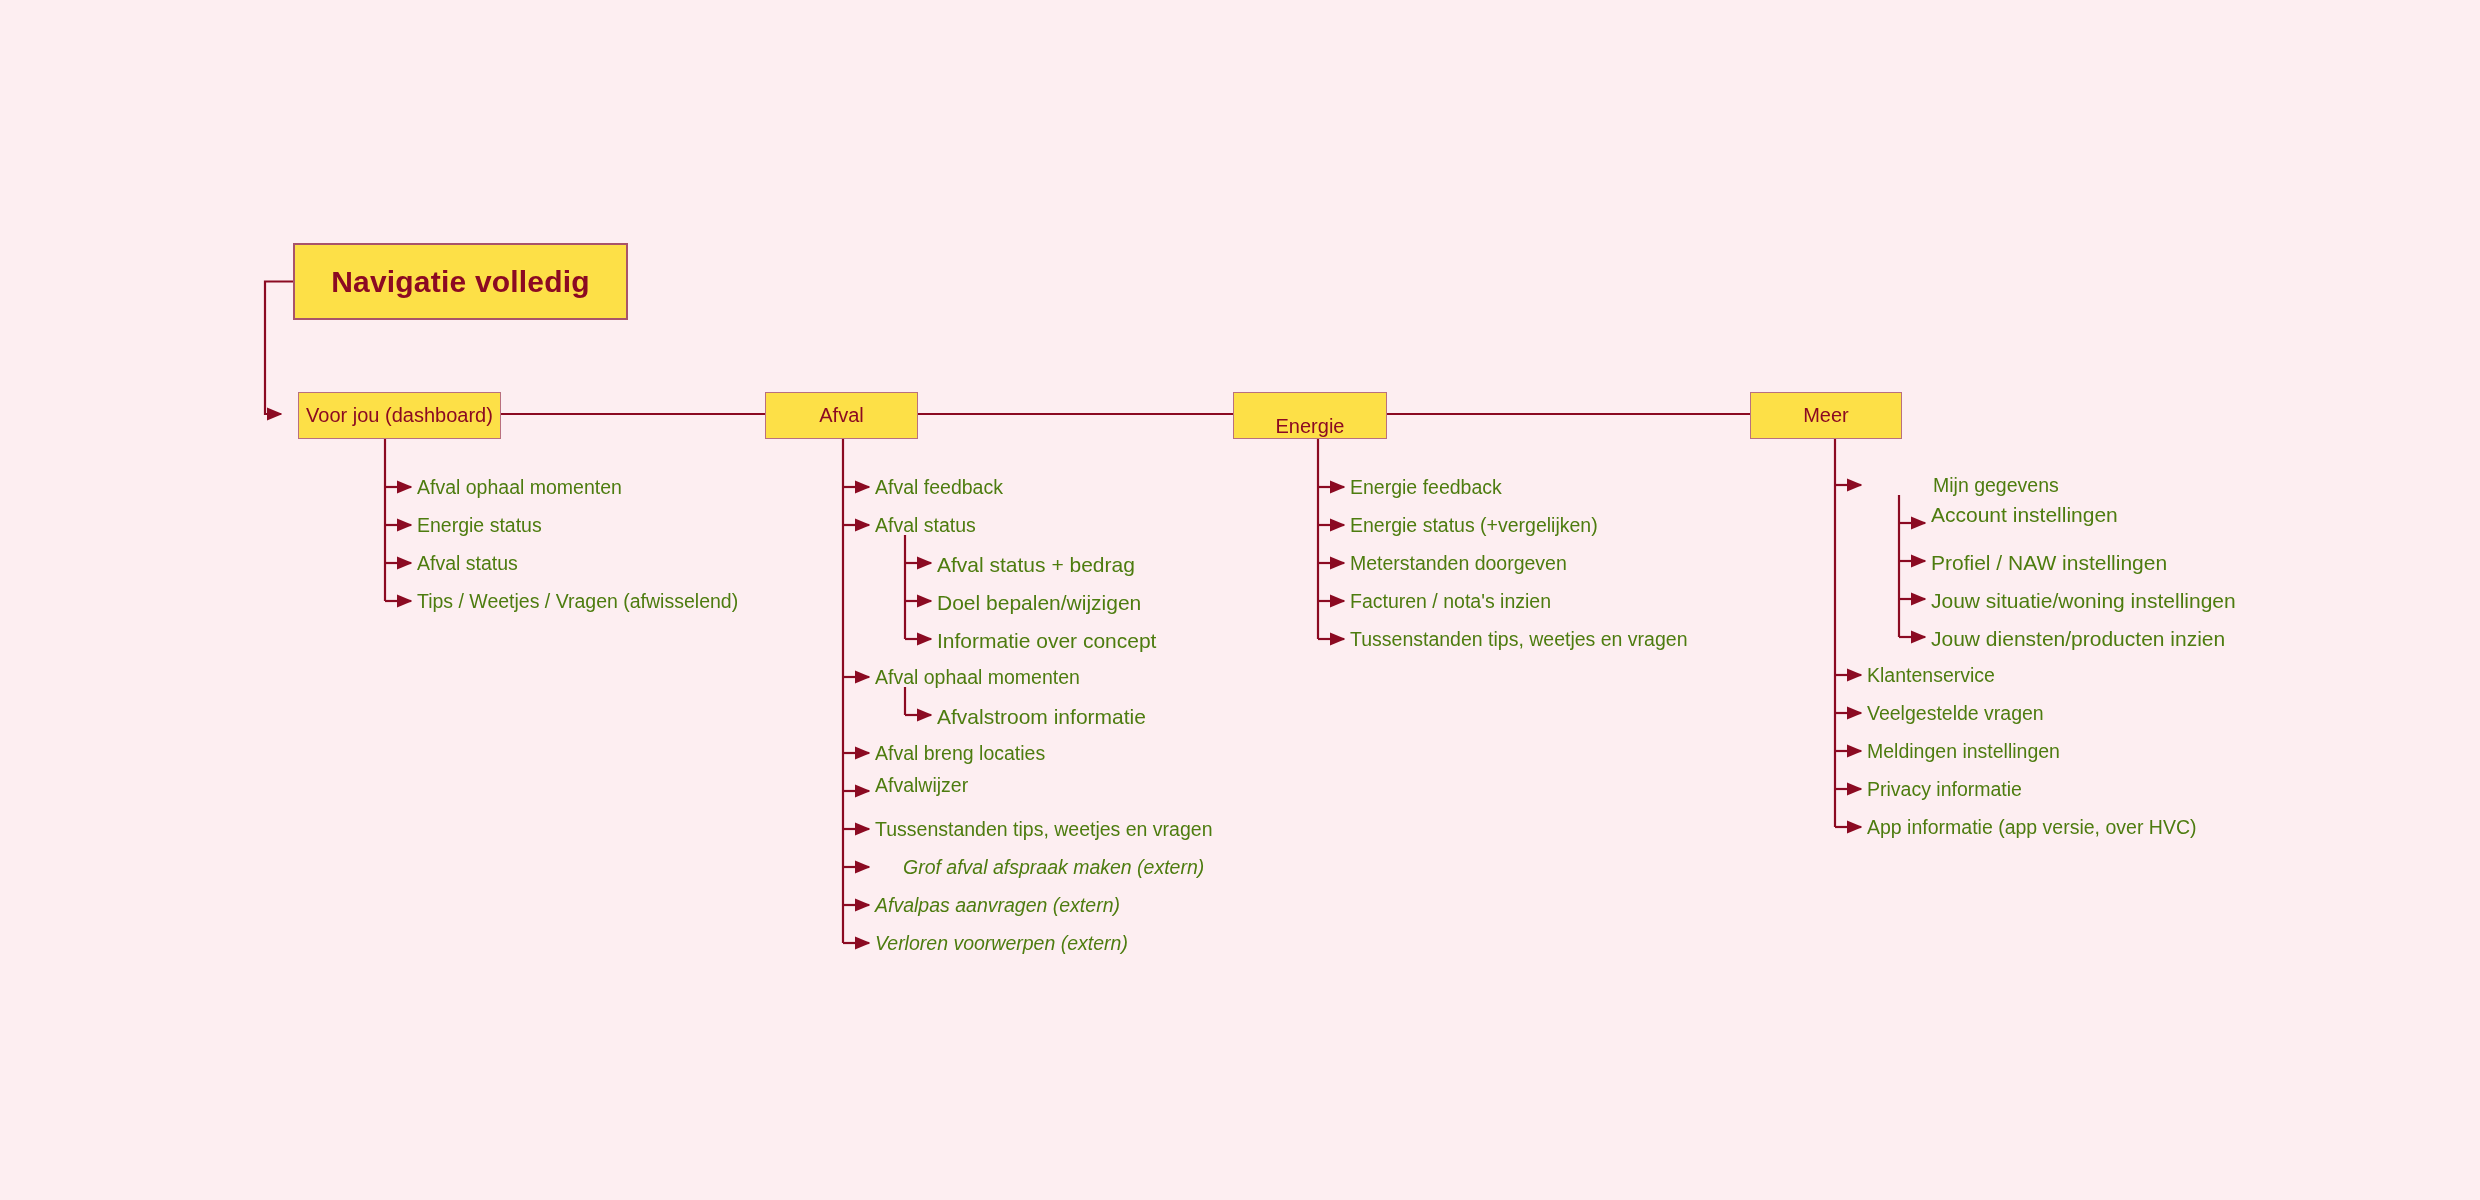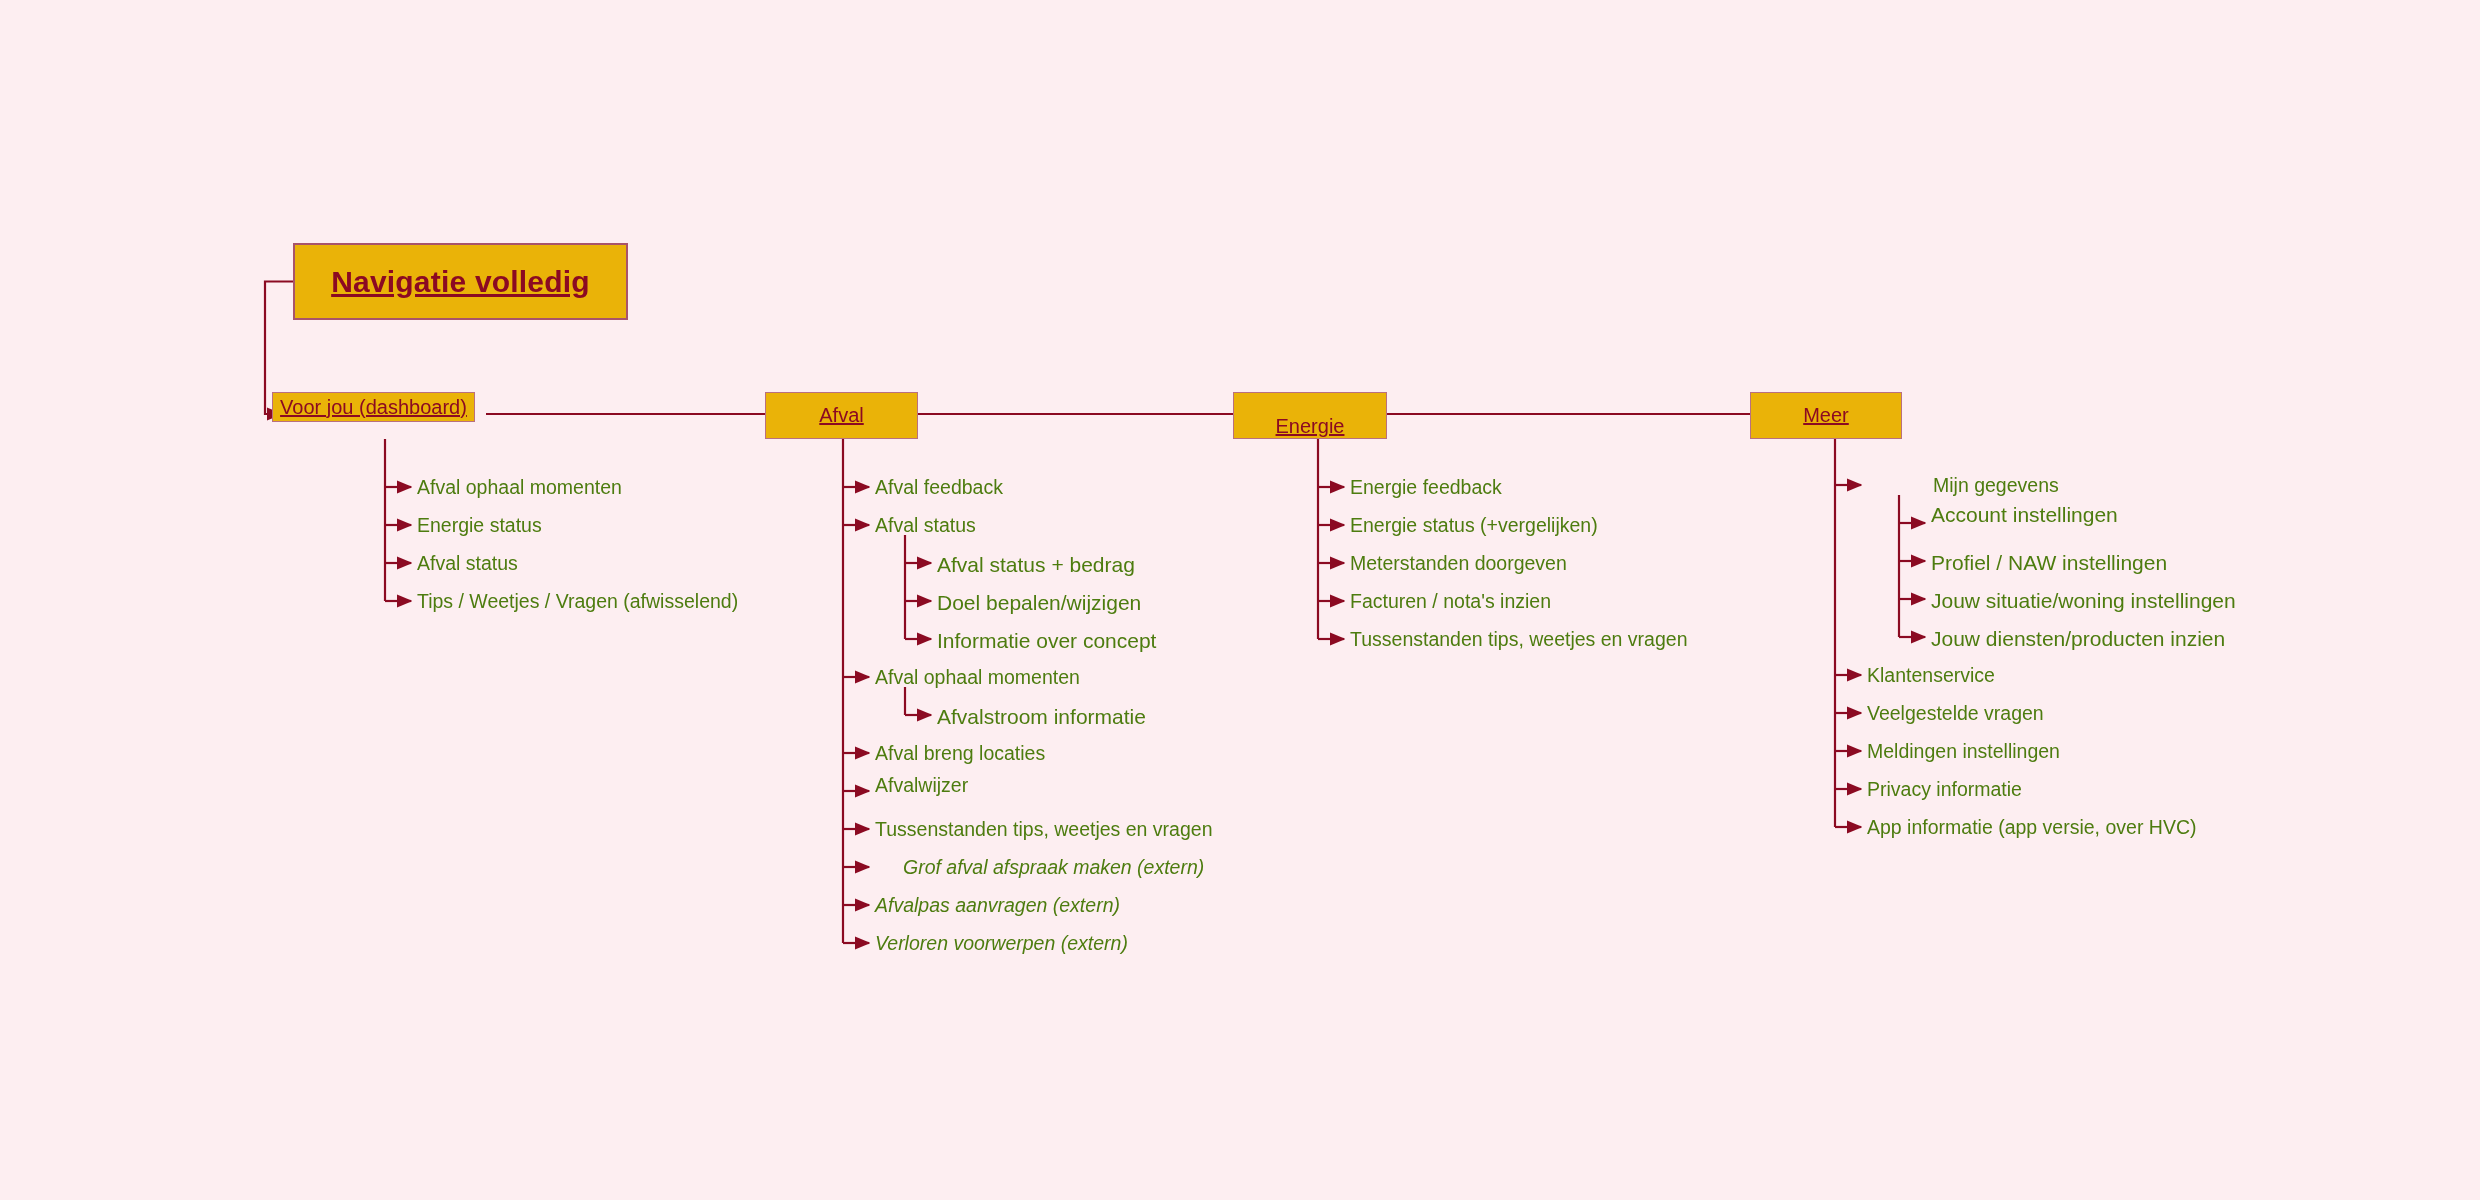--- a/index.html
+++ b/index.html
@@ -23,26 +23,25 @@
     position: absolute;
     left: 0;
     top: 0;
     width: 2480px;
     height: 1200px;
   }
   .node-box {
     position: absolute;
     box-sizing: border-box;
     border: 1.6px solid #b9707f;
-    background: #eab308;
+    background: #fde047;
     display: flex;
     align-items: center;
     justify-content: center;
     color: #8b0a22;
-    text-decoration: underline;
   }
   .node-box.title-box {
     border-width: 2px;
     border-color: #a8546a;
   }
   .title-text {
     font-size: 30px;
     font-weight: bold;
     color: #8b0a22;
     letter-spacing: 0.2px;
@@ -118,21 +117,21 @@
         <path d="M1835 751 L1861 751" marker-end="url(#arrowhead)"></path>
         <path d="M1835 789 L1861 789" marker-end="url(#arrowhead)"></path>
         <path d="M1835 827 L1861 827" marker-end="url(#arrowhead)"></path>
       </g>
   </svg>
 
   <div id="box-layer">
       <div class="node-box title-box" style="left: 293px; top: 243px; width: 335px; height: 77px;">
         <span class="title-text">Navigatie volledig</span>
       </div>
-      <div class="node-box" style="left: 272px; top: 392px; width: 203px; height: 30px;">
+      <div class="node-box" style="left: 298px; top: 392px; width: 203px; height: 47px;">
         <span class="section-text">Voor jou (dashboard)</span>
       </div>
       <div class="node-box" style="left: 765px; top: 392px; width: 153px; height: 47px;">
         <span class="section-text">Afval</span>
       </div>
       <div class="node-box" style="left: 1233px; top: 392px; width: 154px; height: 47px; align-items: flex-end;">
         <span class="section-text">Energie</span>
       </div>
       <div class="node-box" style="left: 1750px; top: 392px; width: 152px; height: 47px;">
         <span class="section-text">Meer</span>

